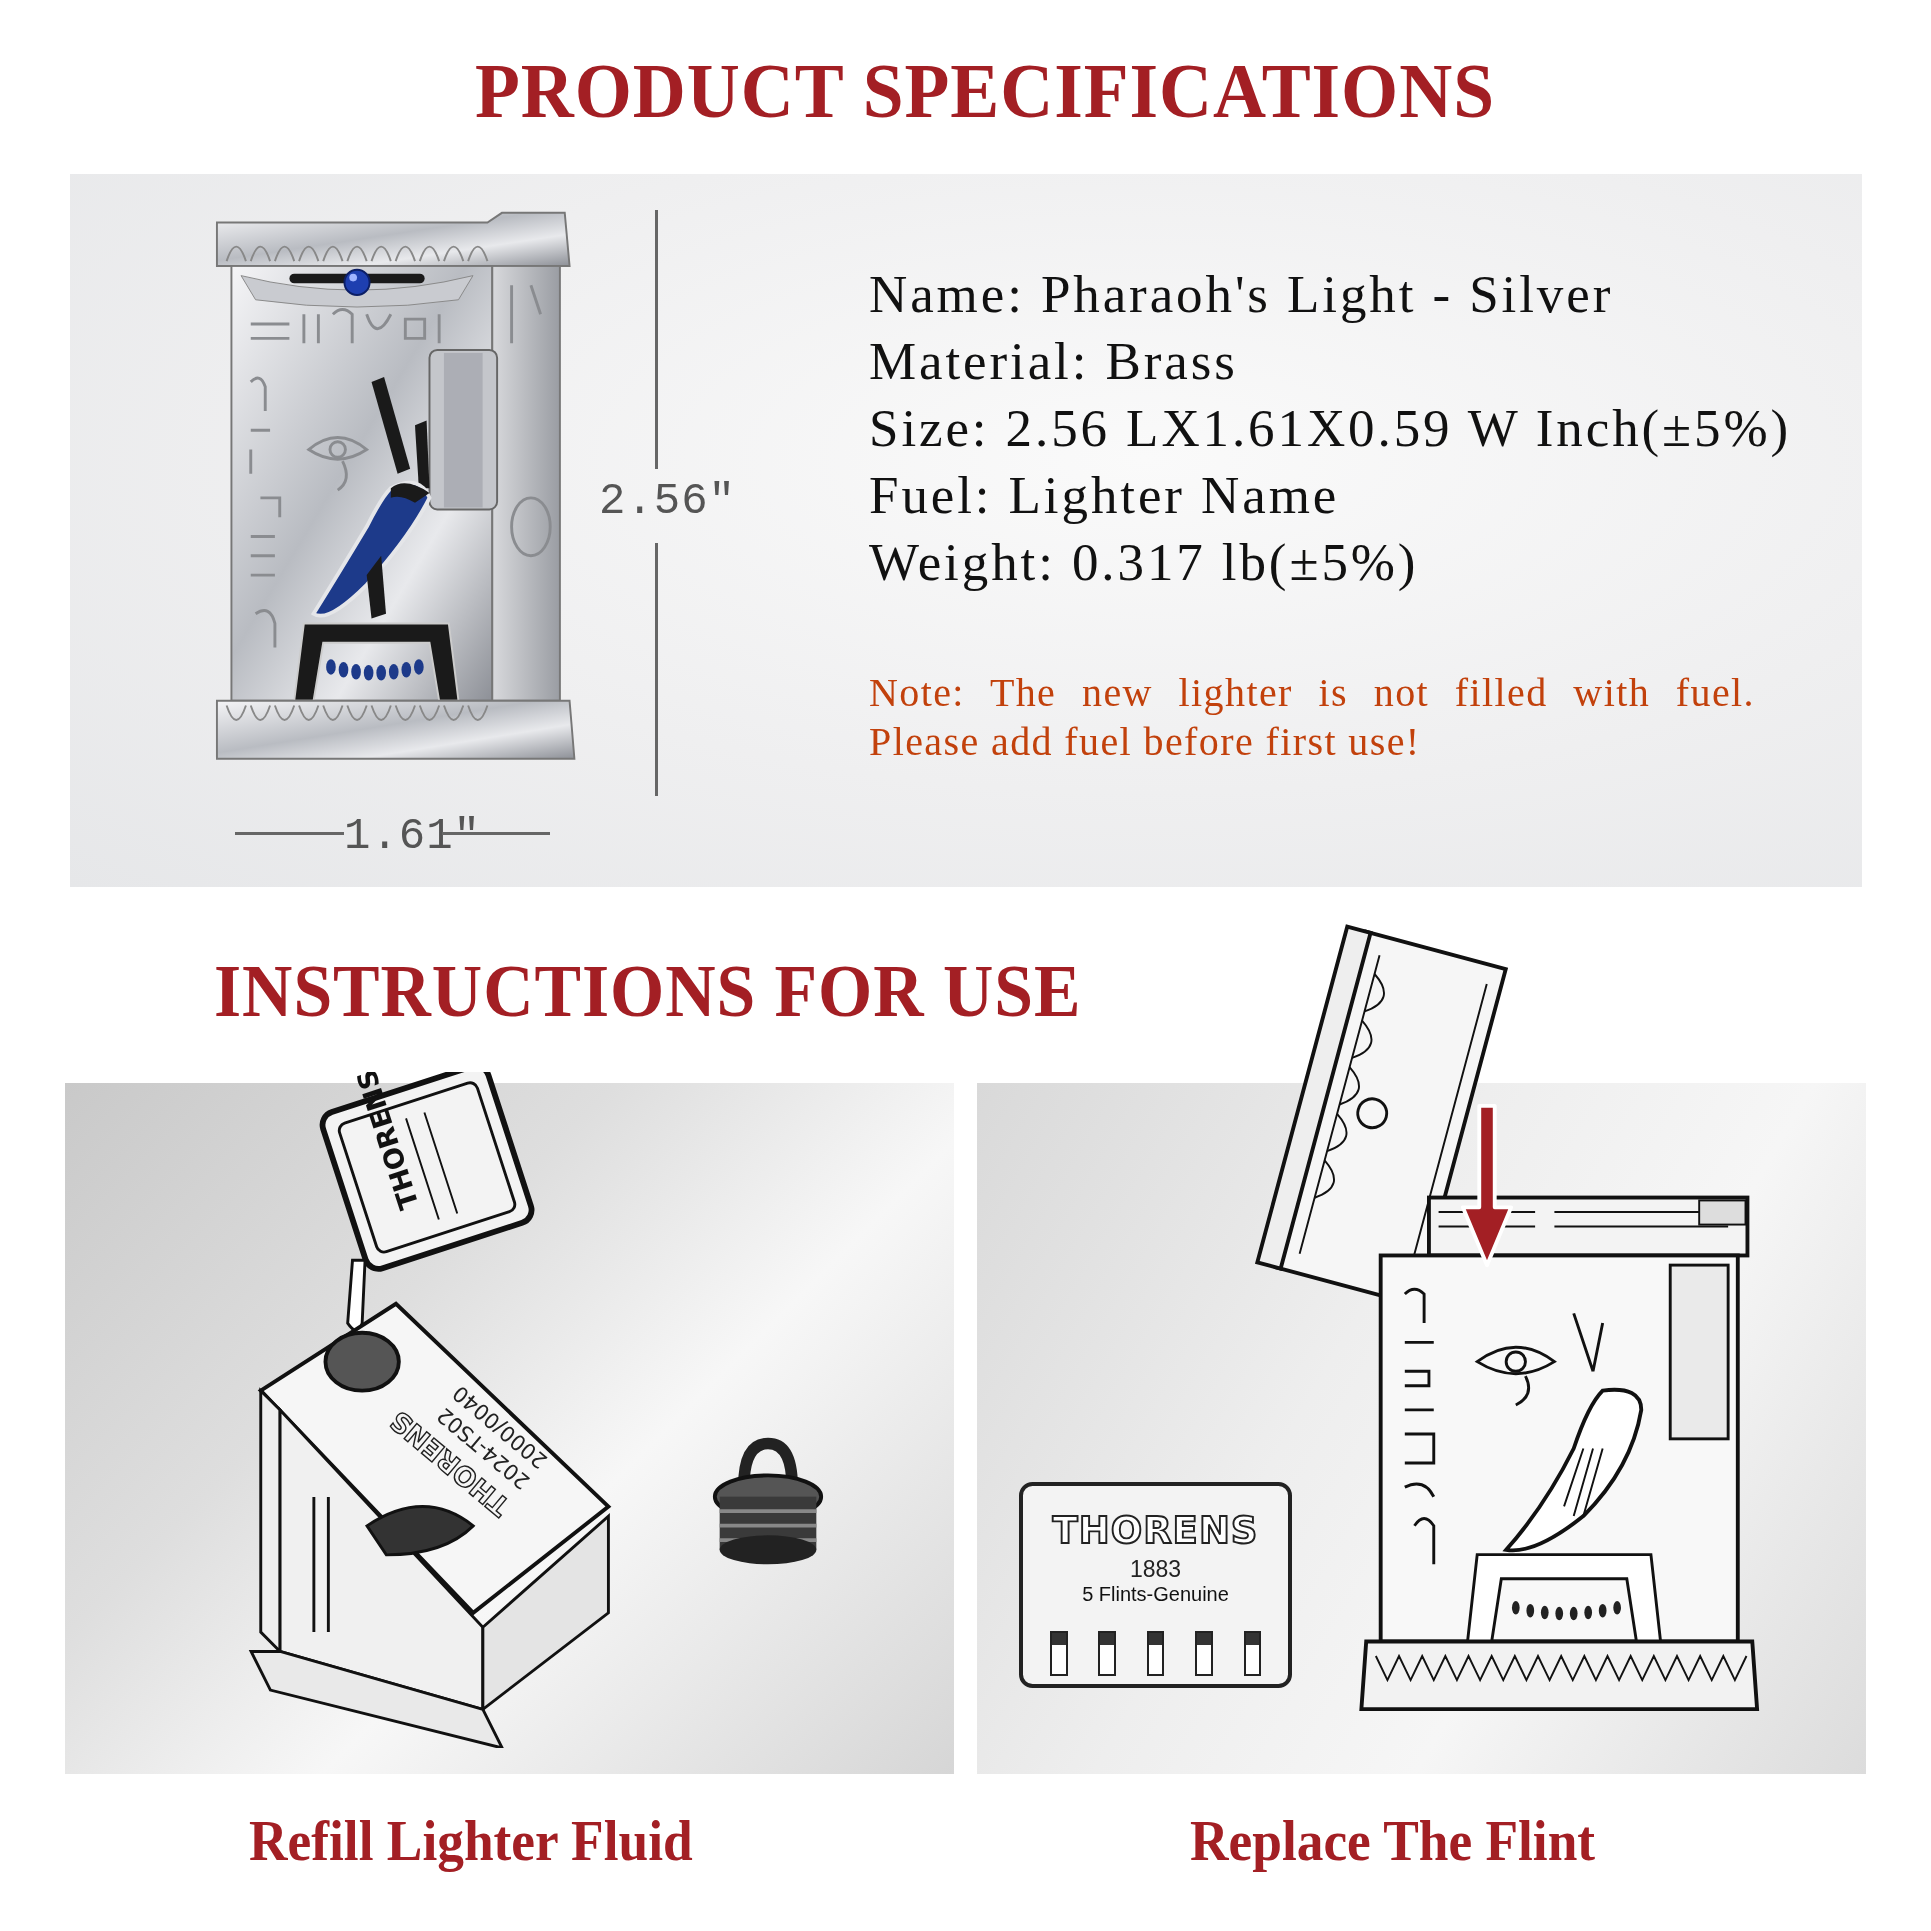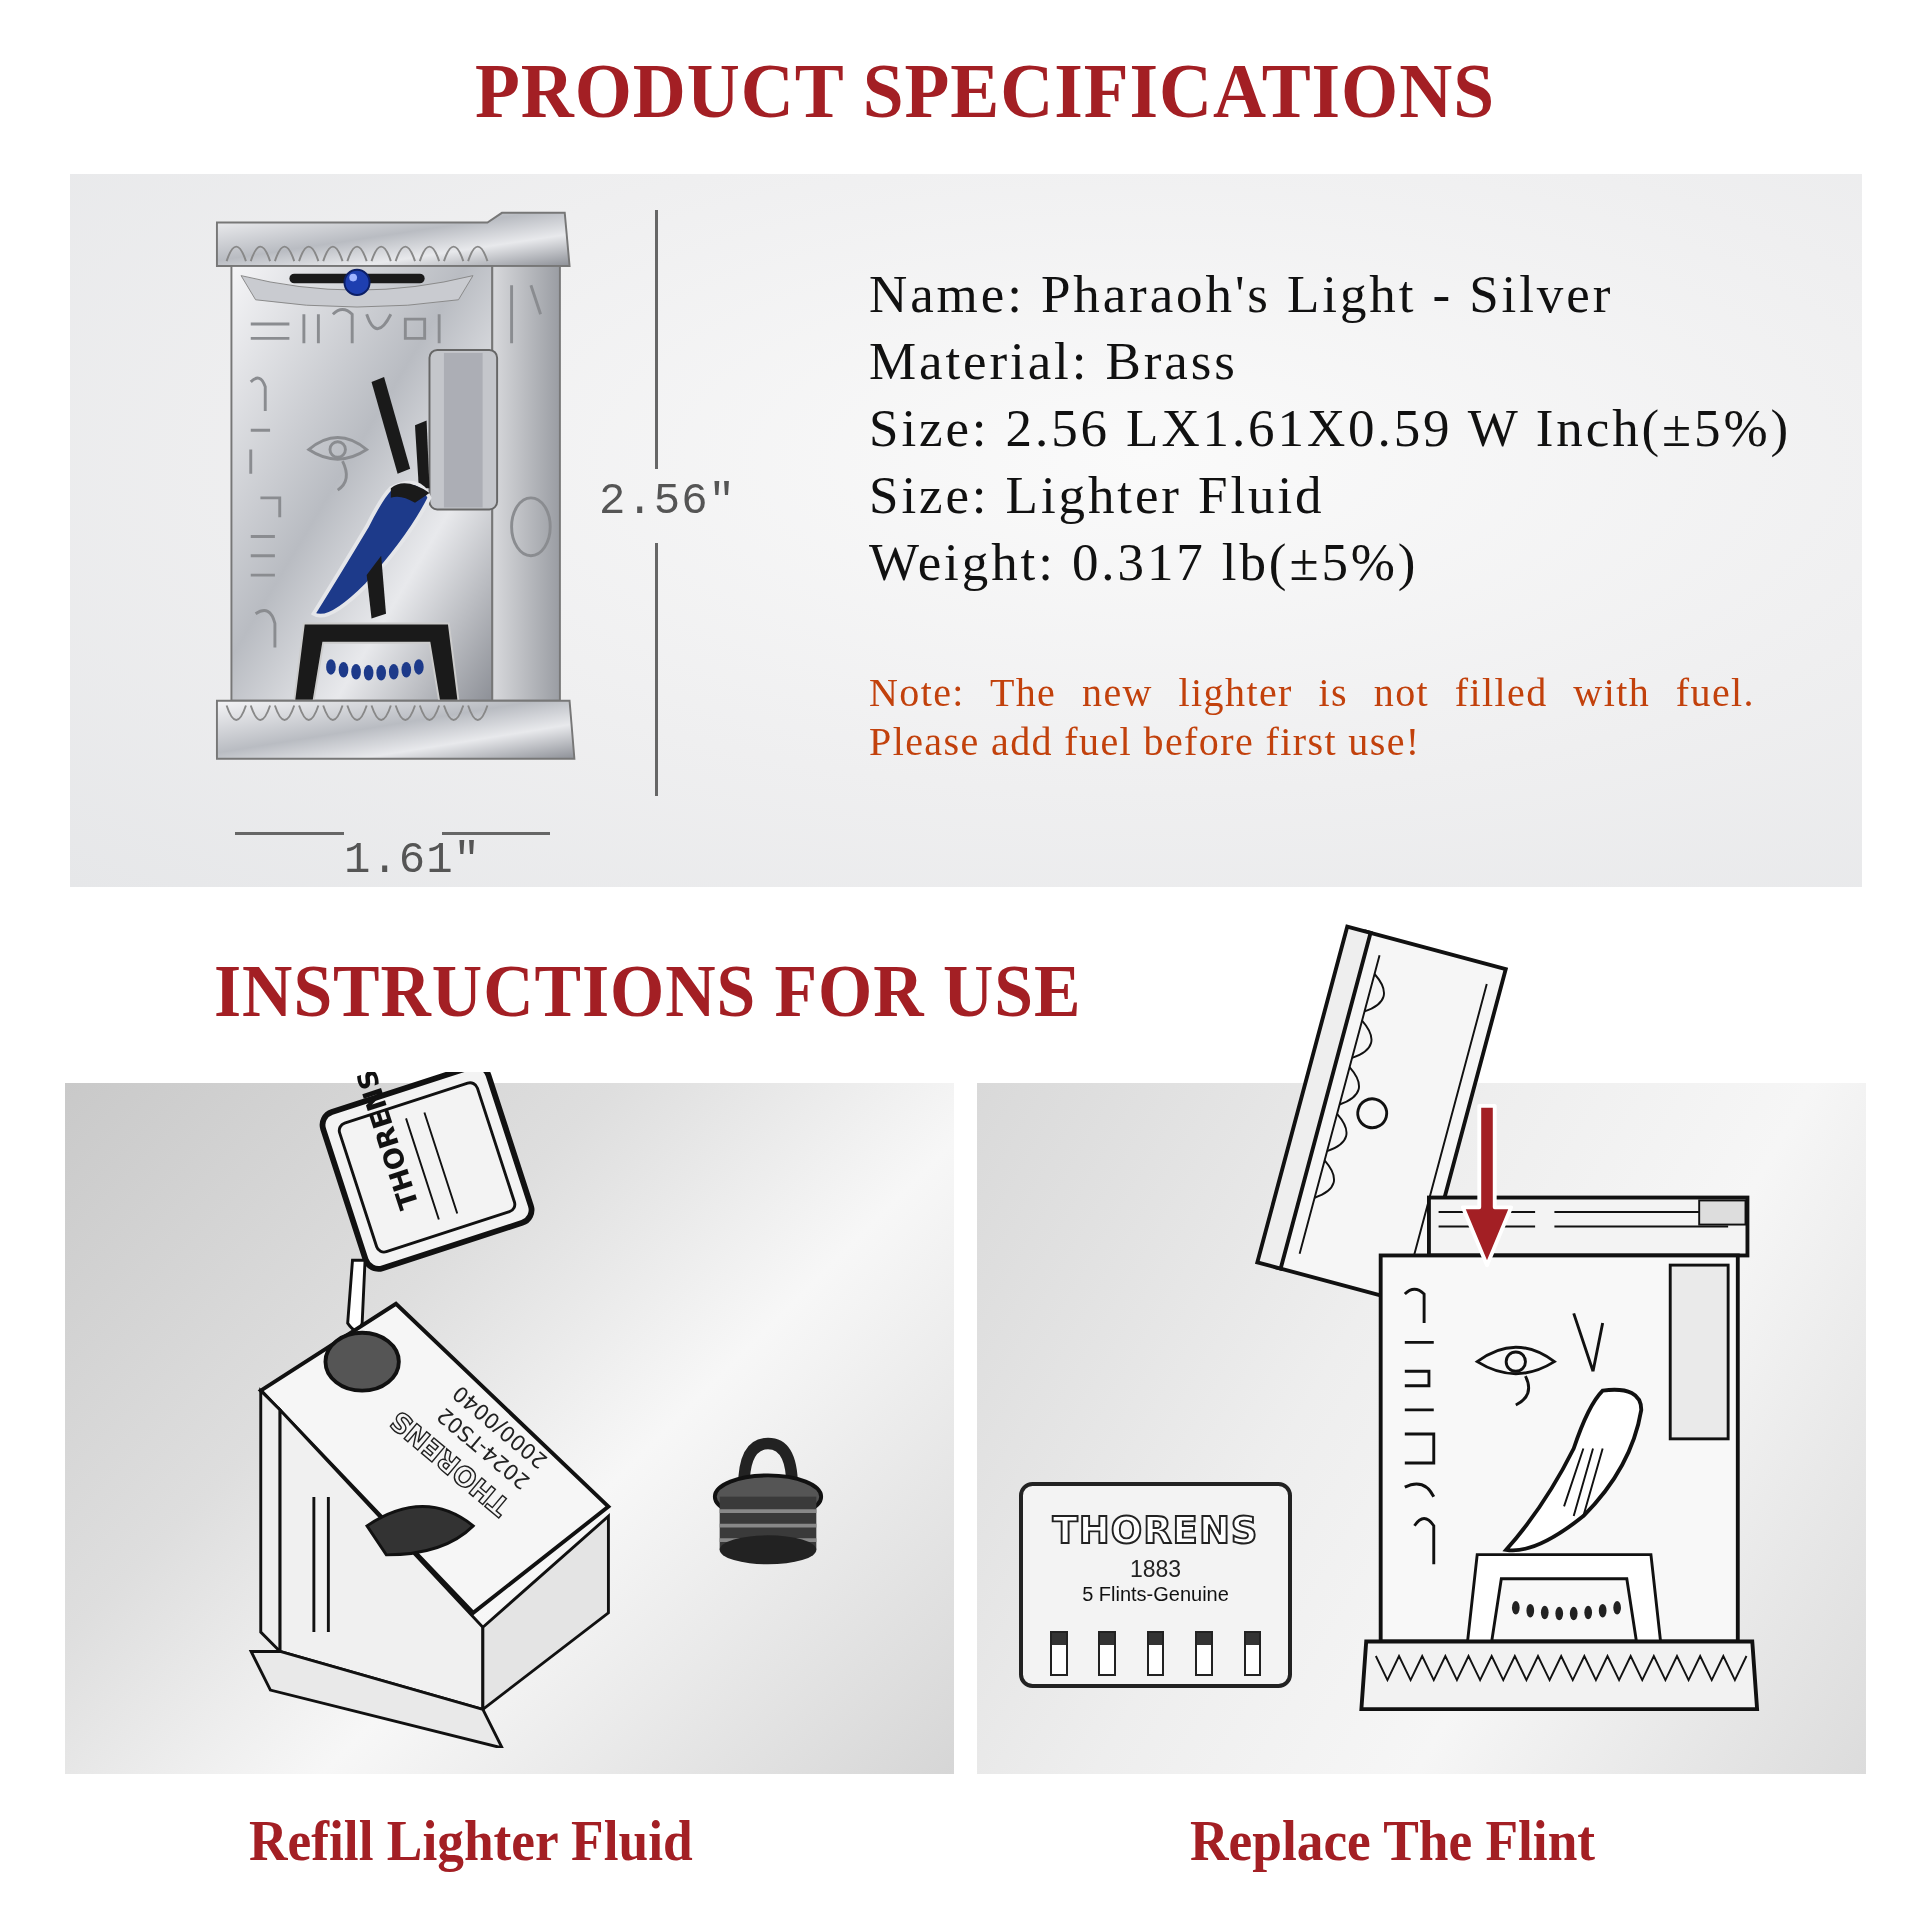--- a/index.html
+++ b/index.html
@@ -101,28 +101,28 @@
   <path d="M5 510 L370 510 L375 570 L5 570 Z" fill="url(#silver)" stroke="#777" stroke-width="2"></path>
   <g stroke="#888" stroke-width="2" fill="none">
     <path d="M15 515 Q25 545 35 515 M40 515 Q50 545 60 515 M65 515 Q75 545 85 515 M90 515 Q100 545 110 515 M115 515 Q125 545 135 515 M140 515 Q150 545 160 515 M165 515 Q175 545 185 515 M190 515 Q200 545 210 515 M215 515 Q225 545 235 515 M240 515 Q250 545 260 515 M265 515 Q275 545 285 515"></path>
   </g>
 </svg>
 
 <div class="dim-line" style="left:655px;top:210px;width:2.9px;height:259px;"></div>
 <div class="dim-label" style="left:599px;top:476px;">2.56″</div>
 <div class="dim-line" style="left:655px;top:543px;width:2.9px;height:253px;"></div>
 <div class="dim-line" style="left:235px;top:832px;width:109px;height:2.9px;"></div>
-<div class="dim-label" style="left:344px;top:811px;margin-top:24px;">1.61″</div>
+<div class="dim-label" style="left:344px;top:811px;">1.61″</div>
 <div class="dim-line" style="left:442px;top:832px;width:108px;height:2.9px;"></div>
 
 <div class="spec-lines">
   <div class="spec-line">Name:  Pharaoh's Light - Silver</div>
   <div class="spec-line">Material: Brass</div>
   <div class="spec-line">Size: 2.56 LX1.61X0.59 W Inch(±5%)</div>
-  <div class="spec-line">Size:  Lighter Fluid</div>
+  <div class="spec-line">Fuel:  Lighter Name</div>
   <div class="spec-line">Weight: 0.317 lb(±5%)</div>
 </div>
 <div class="note">
   <span class="l1">Note: The new lighter is not filled with fuel.</span>
   <span>Please add fuel before first use!</span>
 </div>
 
 <div id="title-instr" class="title">INSTRUCTIONS FOR USE</div>
 
 <div id="left-panel" class="panel"></div>

